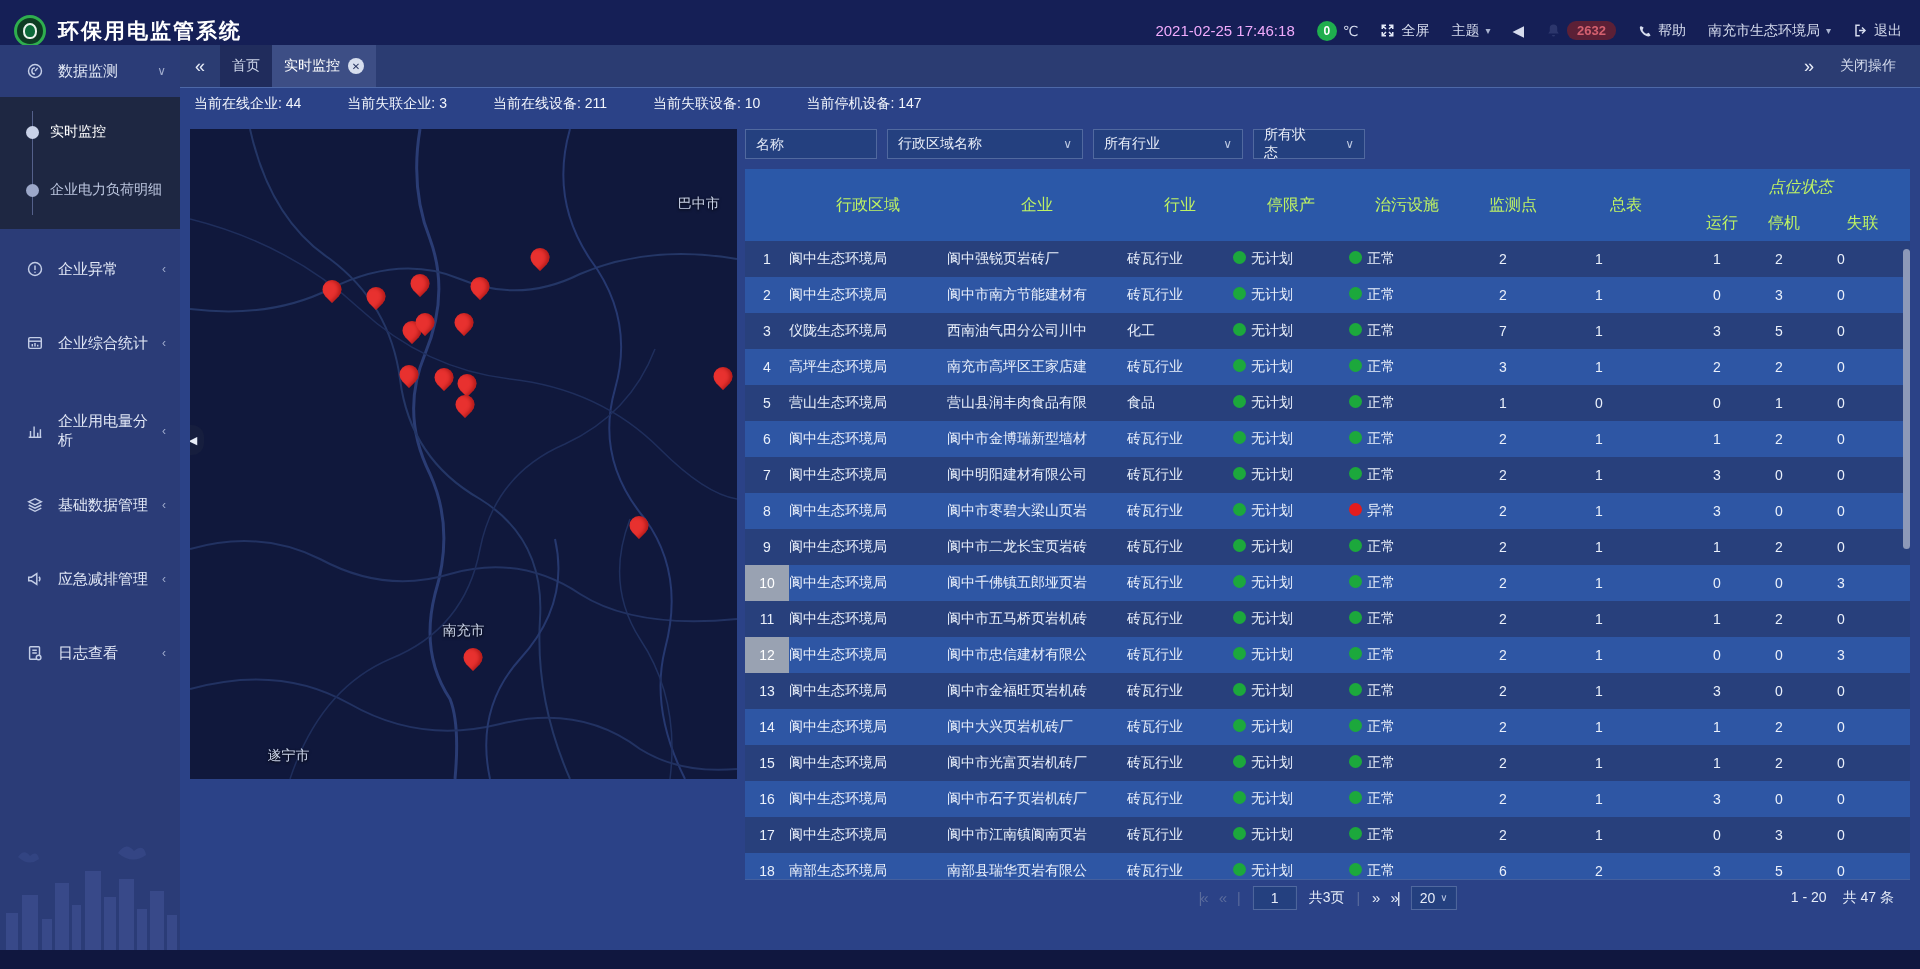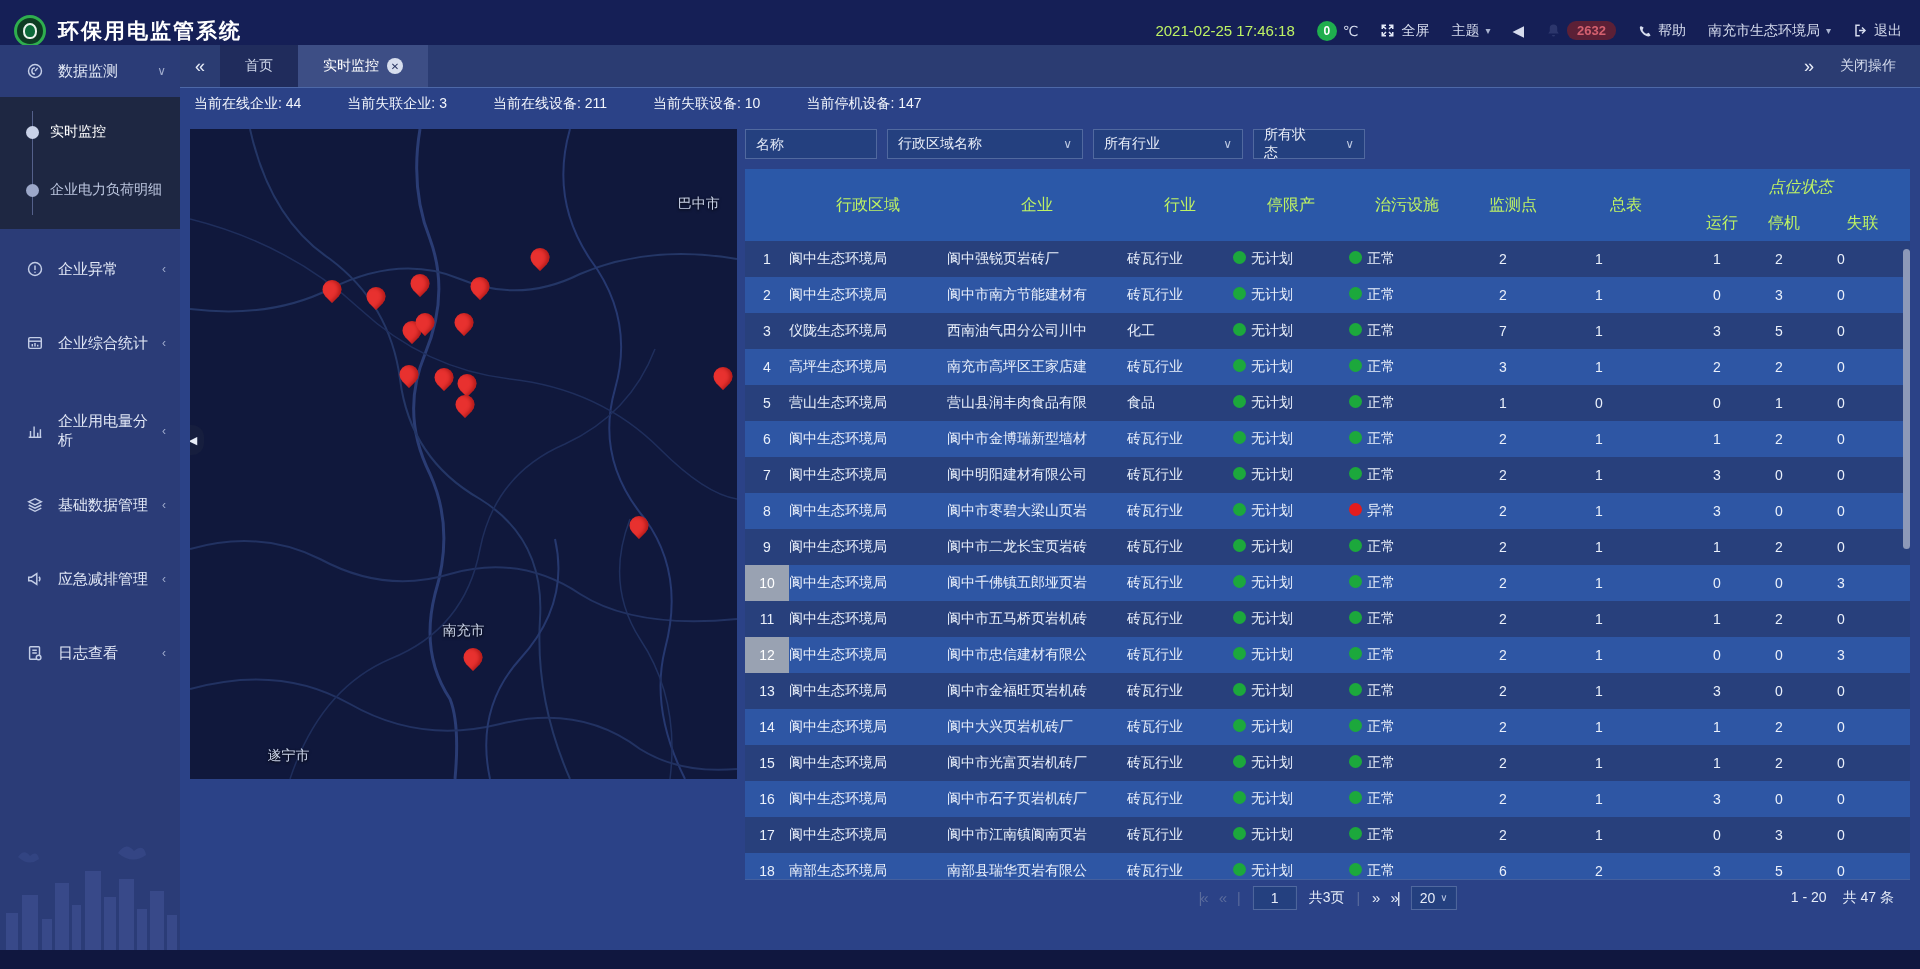--- a/index.html
+++ b/index.html
@@ -6,21 +6,21 @@
   html,body { width:1920px; height:969px; overflow:hidden; }
   body { font-family:"Liberation Sans","DejaVu Sans",sans-serif; background:#2b4287; color:#fff; }
   .app { width:1920px; height:969px; display:flex; flex-direction:column; position:relative; }
 
   
   .topbar { height:45px; background:#151f56; display:flex; align-items:center; flex-shrink:0; padding:16px 18px 0 14px; }
   .logo { width:32px; height:32px; border-radius:50%; background:#0d3b23; border:3px solid #2fae4e; display:flex; align-items:center; justify-content:center; margin-right:12px; flex-shrink:0; }
   .logo-core { width:14px; height:16px; background:#0b6a3a; border-radius:50% 50% 45% 45%; border:2px solid #e8f3ec; }
   .app-title { font-size:21px; font-weight:bold; letter-spacing:2px; }
   .topbar-right { margin-left:auto; display:flex; align-items:center; gap:22px; font-size:14px; color:#d6dcee; }
-  .clock { font-size:15px; color:#bef264; }
+  .clock { font-size:15px; color:#f0abfc; }
   .temp { display:flex; align-items:center; gap:6px; }
   .temp-badge { width:20px; height:20px; border-radius:50%; background:#1fae4e; color:#fff; font-size:12px; font-weight:bold; display:flex; align-items:center; justify-content:center; }
   .tb-item { display:flex; align-items:center; gap:6px; cursor:pointer; white-space:nowrap; }
   .tb-item svg { display:block; }
   .caret { font-size:10px; color:#aab4d0; }
   .alert-badge { background:#5c2036; color:#d4606f; border-radius:9px; padding:2px 10px; font-size:13px; font-weight:bold; }
   .dim-icon { opacity:.55; }
 
   
   .main { flex:1; display:flex; min-height:0; }
@@ -34,21 +34,21 @@
   .submenu-item .dot { position:absolute; left:26px; width:13px; height:13px; border-radius:50%; background:#9ca8c9; }
   .submenu-item.active { color:#ffffff; }
   .submenu-item.active .dot { background:#c9d2e8; }
   .skyline { position:absolute; bottom:0; left:0; width:100%; opacity:.5; }
 
   .content { flex:1; display:flex; flex-direction:column; min-width:0; }
 
   
   .tabbar { height:42px; background:#2b3c72; display:flex; align-items:stretch; flex-shrink:0; }
   .tab-arrow { width:40px; display:flex; align-items:center; justify-content:center; color:#e8edf8; font-size:18px; cursor:pointer; }
-  .tab { display:flex; align-items:center; gap:8px; padding:0 25px; font-size:14px; color:#cfd7ea; cursor:pointer; background:#202c5c; }
+  .tab { display:flex; align-items:center; gap:8px; padding:0 12px; font-size:14px; color:#cfd7ea; cursor:pointer; background:#202c5c; }
   .tab.active { background:#3d4e85; color:#fff; }
   .tab-close { width:16px; height:16px; border-radius:50%; background:#d7deee; color:#26335f; font-size:10px; font-weight:bold; display:flex; align-items:center; justify-content:center; }
   .tabbar-right { margin-left:auto; display:flex; align-items:center; gap:26px; padding-right:24px; color:#d3daec; font-size:14px; }
 
   
   .statsbar { height:32px; background:#2b4287; border-top:1px solid #4d68a8; display:flex; align-items:center; gap:46px; padding-left:14px; font-size:14px; color:#f2f5fc; flex-shrink:0; }
 
   
   .workspace { flex:1; display:flex; padding:10px 10px 0 10px; min-height:0; }
 

